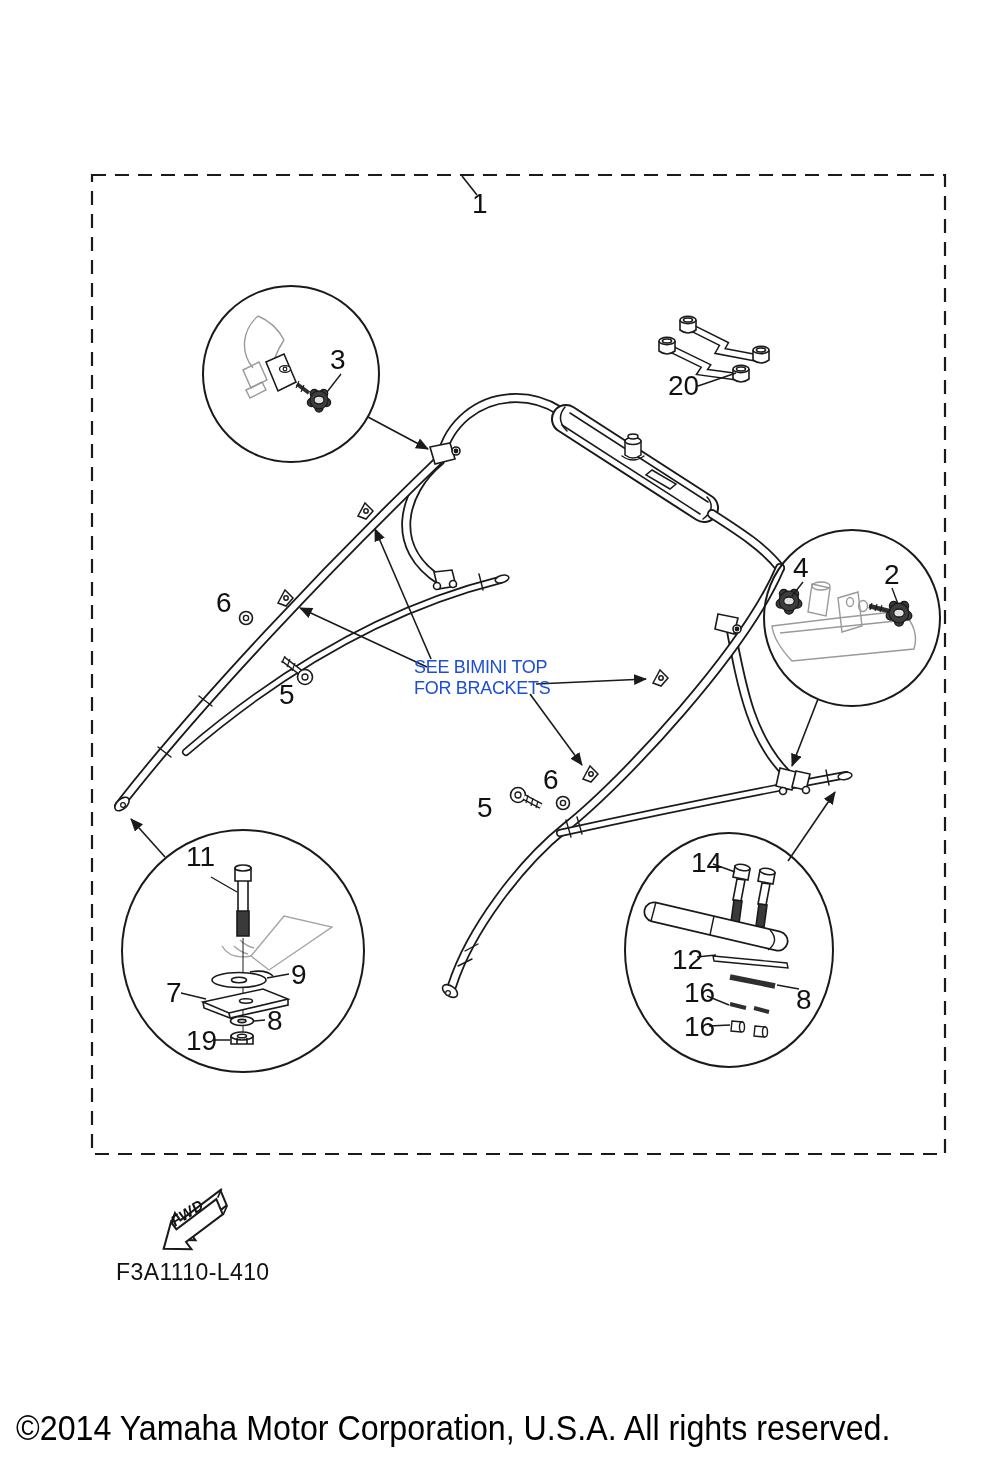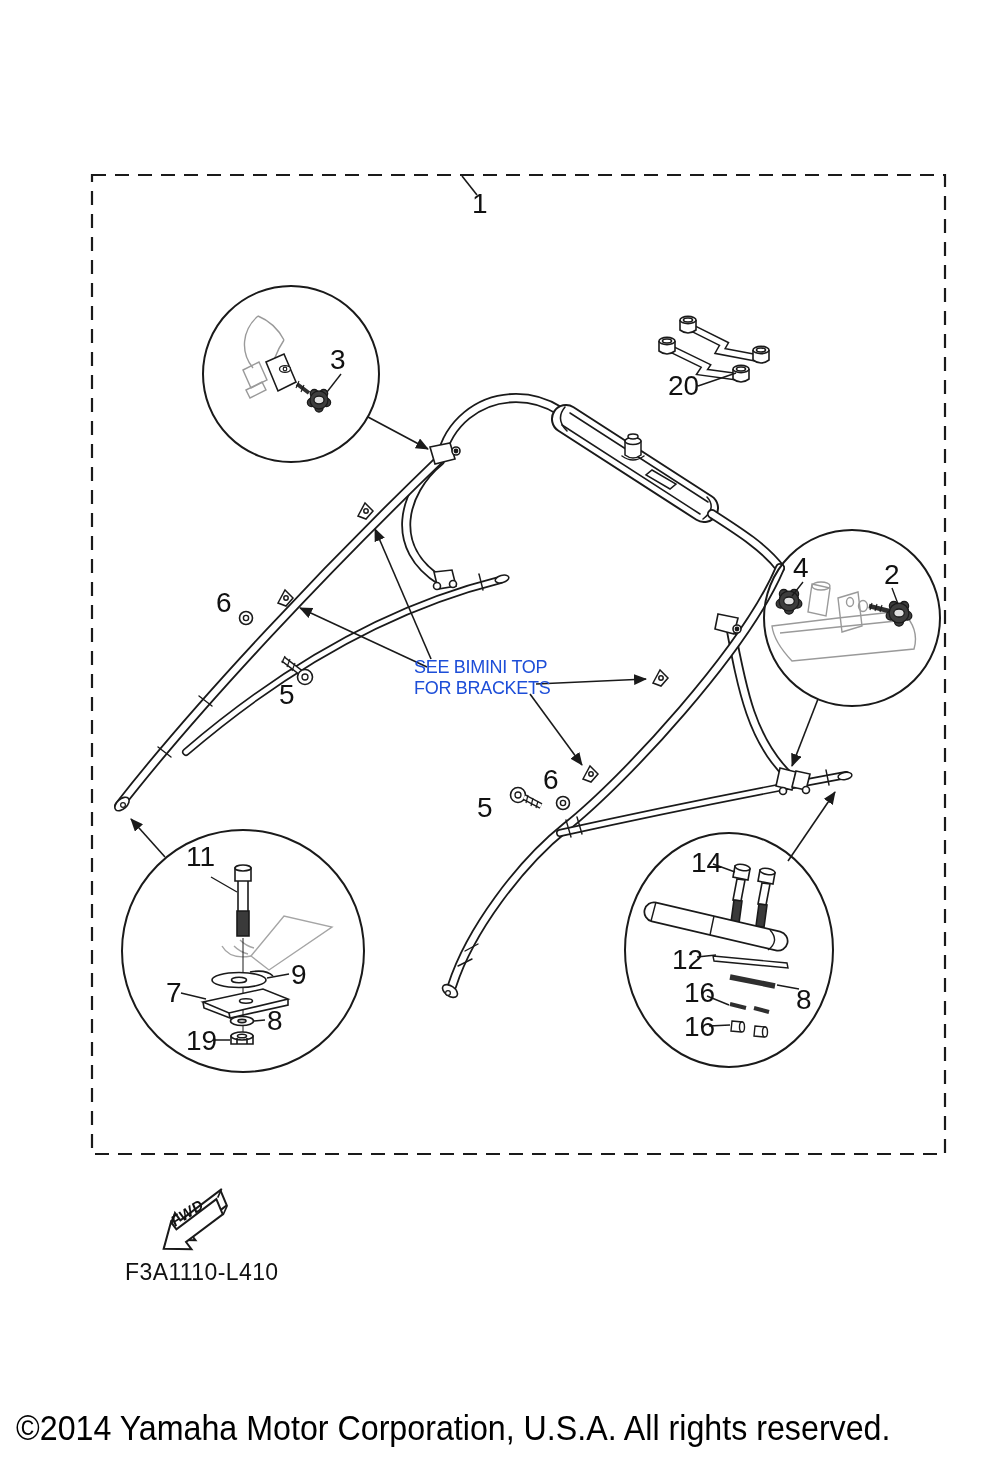--- a/index.html
+++ b/index.html
@@ -16,21 +16,21 @@
     position:absolute; left:414px; top:657px; font-size:18px; line-height:21px;
     letter-spacing:-0.3px; color:#1d4ed8; white-space:nowrap;
   }
   .fwd-label {
     position:absolute; left:172px; top:1214px; font-size:15px; font-weight:bold;
     font-style:italic; color:#111; transform:rotate(-33deg); transform-origin:left center;
     letter-spacing:0.5px; white-space:nowrap;
   }
   .diagram-code {
     position:absolute; left:116px; top:1259px; font-size:23px; color:#111;
-    letter-spacing:0.4px; white-space:nowrap;margin-left:9px;
+    letter-spacing:0.4px; white-space:nowrap;
   }
   .copyright {
     position:absolute; left:16px; top:1408px; font-size:35px; color:#000;
     transform:scaleX(0.92); transform-origin:left top; white-space:nowrap;
   }
 </style>
 </head>
 <body>
 
 <div class="stage">

